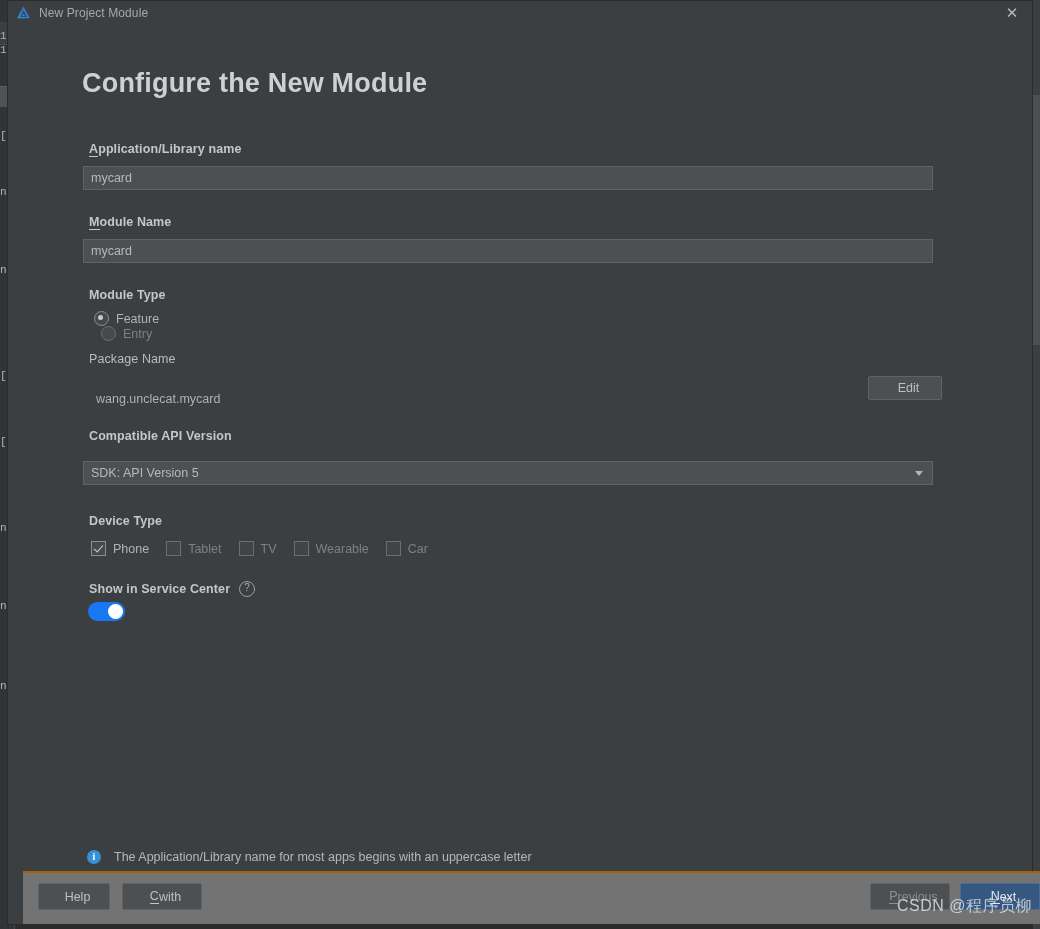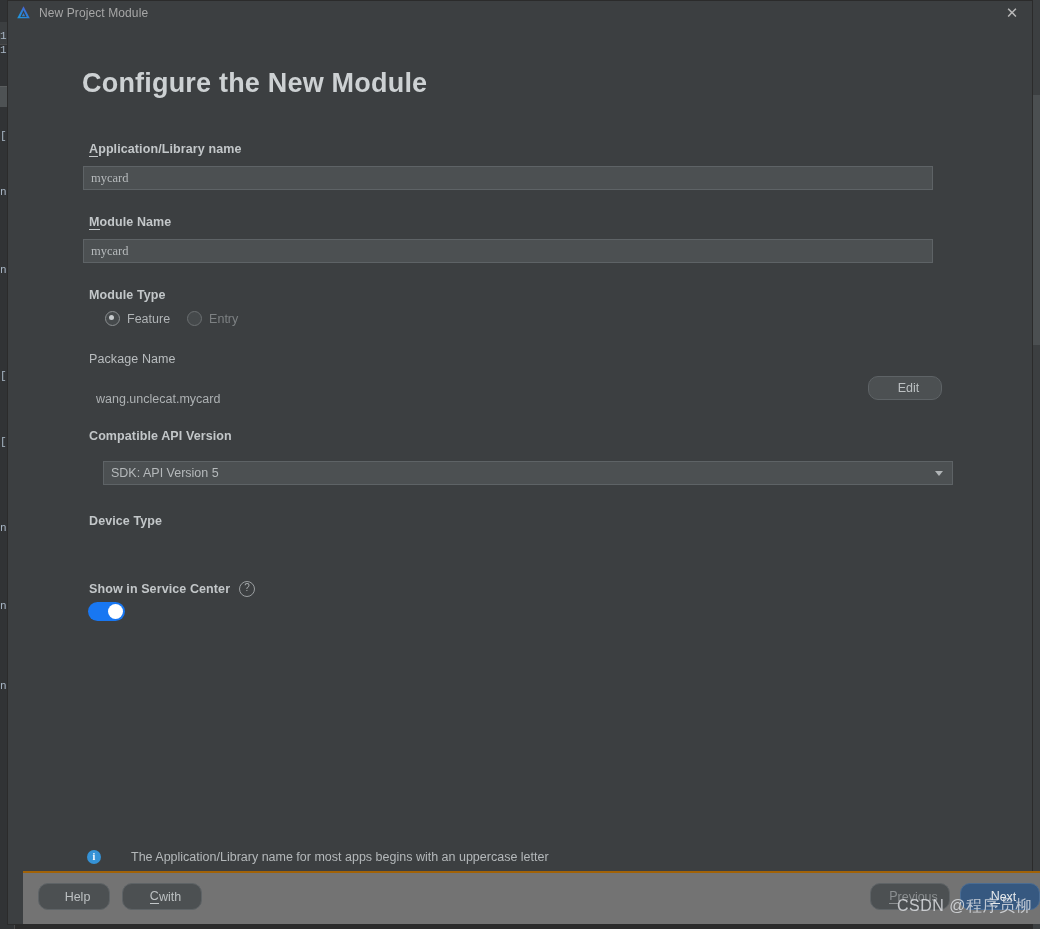--- a/index.html
+++ b/index.html
@@ -132,21 +132,21 @@
   .text-input {
     position: absolute;
     left: 75px;
     width: 850px;
     height: 24px;
     background: #4c5052;
     border: 1px solid #5e6366;
     box-sizing: border-box;
     color: #b5b9bb;
     font-size: 12.5px;
-    font-family: Liberation Serif, serif;
+    font-family: Liberation Sans, sans-serif;
     padding: 0 0 0 7px;
     line-height: 22px;
     outline: none;
   }
 
   .radio-row, .check-row {
     position: absolute;
     display: flex;
     align-items: center;
   }
@@ -199,21 +199,21 @@
     position: absolute;
     font-size: 12.5px;
     color: #adb1b3;
   }
 
   .btn {
     position: absolute;
     box-sizing: border-box;
     background: #4c5052;
     border: 1px solid #5e6366;
-    border-radius: 10px;
+    border-radius: 2px;
     color: #bcc0c2;
     font-size: 12.5px;
     font-family: "Liberation Sans", sans-serif;
     display: flex;
     align-items: center;
     justify-content: center;
     cursor: default;
     padding-left: 7px;
   }
   .btn.primary {
@@ -286,21 +286,21 @@
     background: #3592d6;
     color: #ffffff;
     font-size: 10px;
     font-weight: bold;
     line-height: 14px;
     text-align: center;
     font-family: "Liberation Serif", serif;
     flex: 0 0 auto;
   }
   .info-text {
-    margin-left: 30px;
+    margin-left: 13px;
     font-size: 12.5px;
     color: #b4b8ba;
   }
 
   
   #footer {
     position: absolute;
     left: 15px; bottom: 0;
     width: 100%;
     height: 51px;
@@ -365,42 +365,64 @@
 
     <div id="page-title">Configure the New Module</div>
 
     <div class="section-label" style="left:81px; top:118px;"><span class="mn">A</span><span>pplication/Library name</span></div>
     <input class="text-input" style="top: 142px;" value="mycard">
 
     <div class="section-label" style="left:81px; top:191px;"><span class="mn">M</span><span>odule Name</span></div>
     <input class="text-input" style="top: 215px;" value="mycard">
 
     <div class="section-label" style="left:81px; top:264px;">Module Type</div>
-    <div class="radio-row" style="left:97px; top:287px;">
+    <div class="radio-row" style="left:86px; top:287px;flex-direction:column;">
       <div class="radio-item">
         <span class="radio-mark on"></span>
         <span>Feature</span>
       </div>
       <div class="radio-item dim">
         <span class="radio-mark"></span>
         <span>Entry</span>
       </div>
     </div>
 
     <div class="section-label" style="left:81px; top:328px; font-weight:normal; color:#b9bdbf;">Package Name</div>
     <div class="static-value" style="left:88px; top:368px;">wang.unclecat.mycard</div>
     <div class="btn" style="left:860px; top:352px; width:74px; height:24px;">Edit</div>
 
     <div class="section-label" style="left:81px; top:405px;">Compatible API Version</div>
-    <div class="combo" style="top:437px;margin-left:20px;">
+    <div class="combo" style="top:437px;">
       <span>SDK: API Version 5</span>
       <span class="arrow"></span>
     </div>
 
     <div class="section-label" style="left:81px; top:490px;">Device Type</div>
+    <div class="check-row" style="left:83px; top:517px;">
+      <div class="check-item">
+        <span class="check-mark on"></span>
+        <span>Phone</span>
+      </div>
+      <div class="check-item dim">
+        <span class="check-mark"></span>
+        <span>Tablet</span>
+      </div>
+      <div class="check-item dim">
+        <span class="check-mark"></span>
+        <span>TV</span>
+      </div>
+      <div class="check-item dim">
+        <span class="check-mark"></span>
+        <span>Wearable</span>
+      </div>
+      <div class="check-item dim">
+        <span class="check-mark"></span>
+        <span>Car</span>
+      </div>
+    </div>
 
     <div class="section-label" style="left:81px; top:558px;">Show in Service Center</div>
     <div class="help-badge" style="left:231px; top:557px;">?</div>
     <div class="toggle" style="left:80px; top:578px;">
       <span class="knob"></span>
     </div>
 
     <div class="info-row">
       <span class="info-icon">i</span>
       <span class="info-text">The Application/Library name for most apps begins with an uppercase letter</span>

